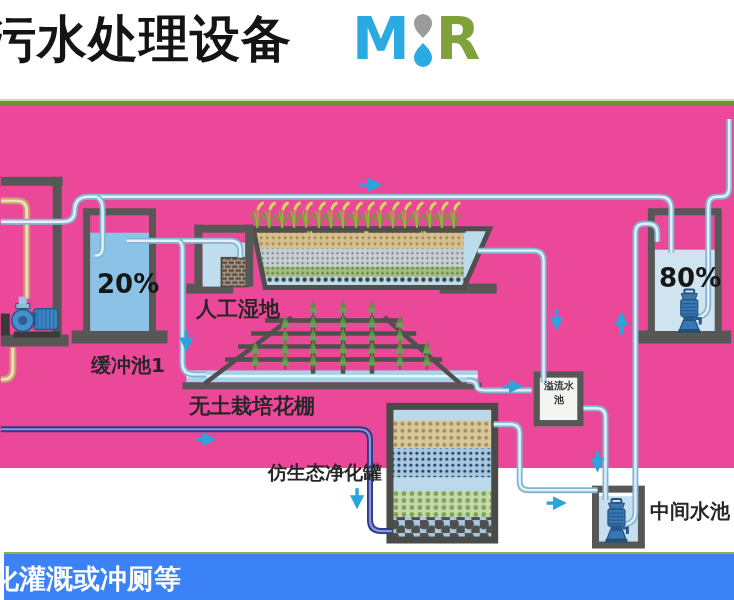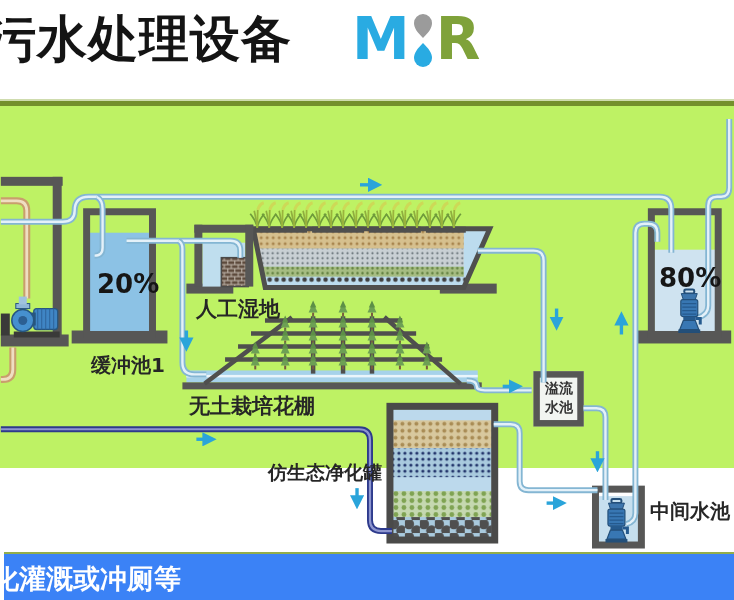--- a/index.html
+++ b/index.html
@@ -7,25 +7,25 @@
        font-family:"DejaVu Sans","Liberation Sans",sans-serif;position:relative;}
   .header{position:absolute;top:0;left:0;width:734px;height:127px;background:#ffffff;}
   .title{position:absolute;left:-14px;top:6px;font-size:50px;font-weight:900;color:#141414;
          letter-spacing:1px;white-space:nowrap;}
   .logo{position:absolute;left:352px;top:10px;display:flex;align-items:flex-start;}
   .logo .m{font-size:58px;font-weight:900;color:#29abe2;line-height:1;}
   .logo .r{font-size:58px;font-weight:900;color:#7fa23a;line-height:1;}
   .logo svg{margin:2px 1px 0 1px;}
   .divider{position:absolute;top:99px;left:0;width:734px;height:7px;background:#74902c;
            border-top:2px solid #cfdcae;box-sizing:border-box;}
-  .diagram{position:absolute;top:106px;left:0;width:734px;height:362px;background:#bef264;}
+  .diagram{position:absolute;top:106px;left:0;width:734px;height:362px;background:#ec4899;}
   .diagram svg.scene{position:absolute;top:0;left:0;}
   .lbl{position:absolute;font-weight:800;color:#262626;white-space:nowrap;}
   .pct{position:absolute;font-weight:800;color:#161616;font-size:26px;}
-  .lbl-overflow{position:absolute;font-weight:800;color:#333;font-size:14px;line-height:1.35;
+  .lbl-overflow{position:absolute;font-weight:800;color:#333;font-size:10px;line-height:1.35;
                 width:34px;text-align:center;white-space:normal;}
   .footer{position:absolute;top:552px;left:4px;width:734px;height:48px;background:#3b82f6;
           border-top:2px solid #93ad4a;box-sizing:border-box;}
   .footer .ftext{position:absolute;left:-12px;top:7px;font-size:27px;font-weight:800;color:#ffffff;
                  white-space:nowrap;}
   
   .po{fill:none;stroke:#84b6d3;stroke-width:6;stroke-linejoin:round;}
   .pi{fill:none;stroke:#e4f1f9;stroke-width:2.4;stroke-linejoin:round;}
   .no{fill:none;stroke:#2d3a8c;stroke-width:6;stroke-linejoin:round;}
   .ni{fill:none;stroke:#8e96cf;stroke-width:2.2;stroke-linejoin:round;}

